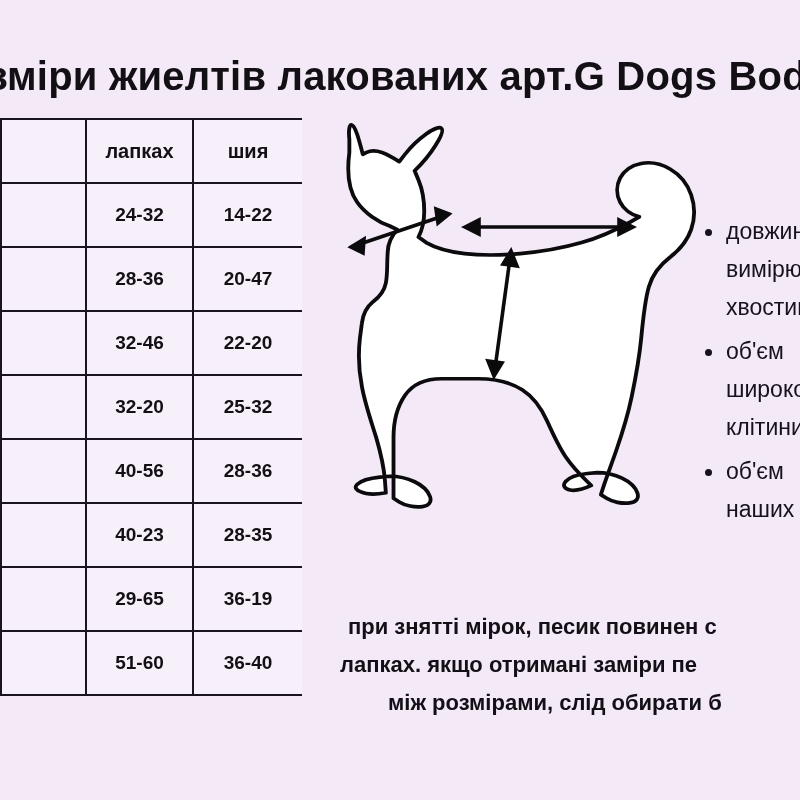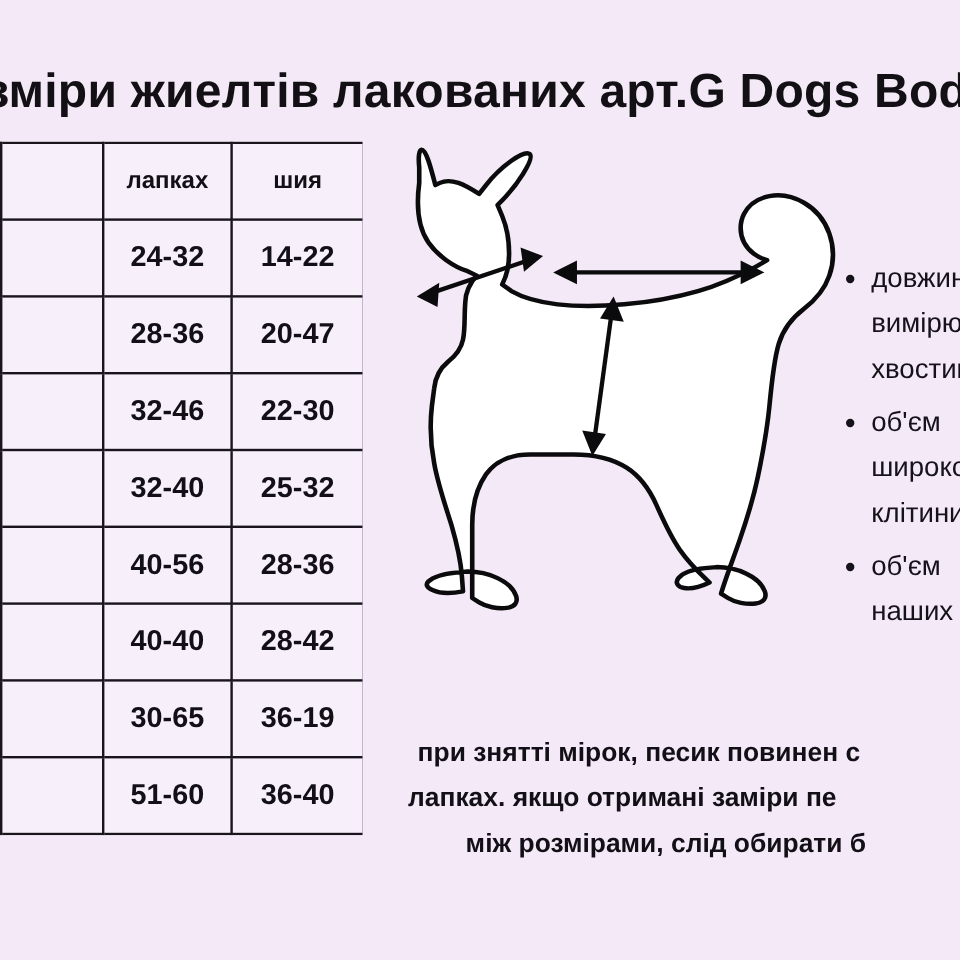--- a/index.html
+++ b/index.html
@@ -58,21 +58,21 @@
     table-layout: fixed;
     width: 390px;
     background: #f7effa;
   }
   table.size-table td,
   table.size-table th {
     border: 2.5px solid #19141d;
     height: 62px;
     text-align: center;
     vertical-align: middle;
-    font-size: 24px;
+    font-size: 19px;
     font-weight: bold;
     color: #121016;
     background: #f7effa;
     padding: 0;
   }
   table.size-table th { font-size: 20px; }
   col.c-size { width: 88px; }
   col.c-len  { width: 85px; }
   col.c-chest{ width: 107px; }
   col.c-neck { width: 110px; }
@@ -173,44 +173,44 @@
         <tr>
           <td></td>
           <td></td>
           <td>28-36</td>
           <td>20-47</td>
         </tr>
         <tr>
           <td></td>
           <td></td>
           <td>32-46</td>
-          <td>22-30</td>
-        </tr>
-        <tr>
-          <td></td>
-          <td></td>
-          <td>32-40</td>
+          <td>22-20</td>
+        </tr>
+        <tr>
+          <td></td>
+          <td></td>
+          <td>32-20</td>
           <td>25-32</td>
         </tr>
         <tr>
           <td></td>
           <td></td>
           <td>40-56</td>
           <td>28-36</td>
         </tr>
         <tr>
           <td></td>
           <td></td>
-          <td>40-40</td>
-          <td>28-42</td>
-        </tr>
-        <tr>
-          <td></td>
-          <td></td>
-          <td>30-65</td>
+          <td>40-23</td>
+          <td>28-35</td>
+        </tr>
+        <tr>
+          <td></td>
+          <td></td>
+          <td>29-65</td>
           <td>36-19</td>
         </tr>
         <tr>
           <td></td>
           <td></td>
           <td>51-60</td>
           <td>36-40</td>
         </tr>
       </tbody>
     </table>

